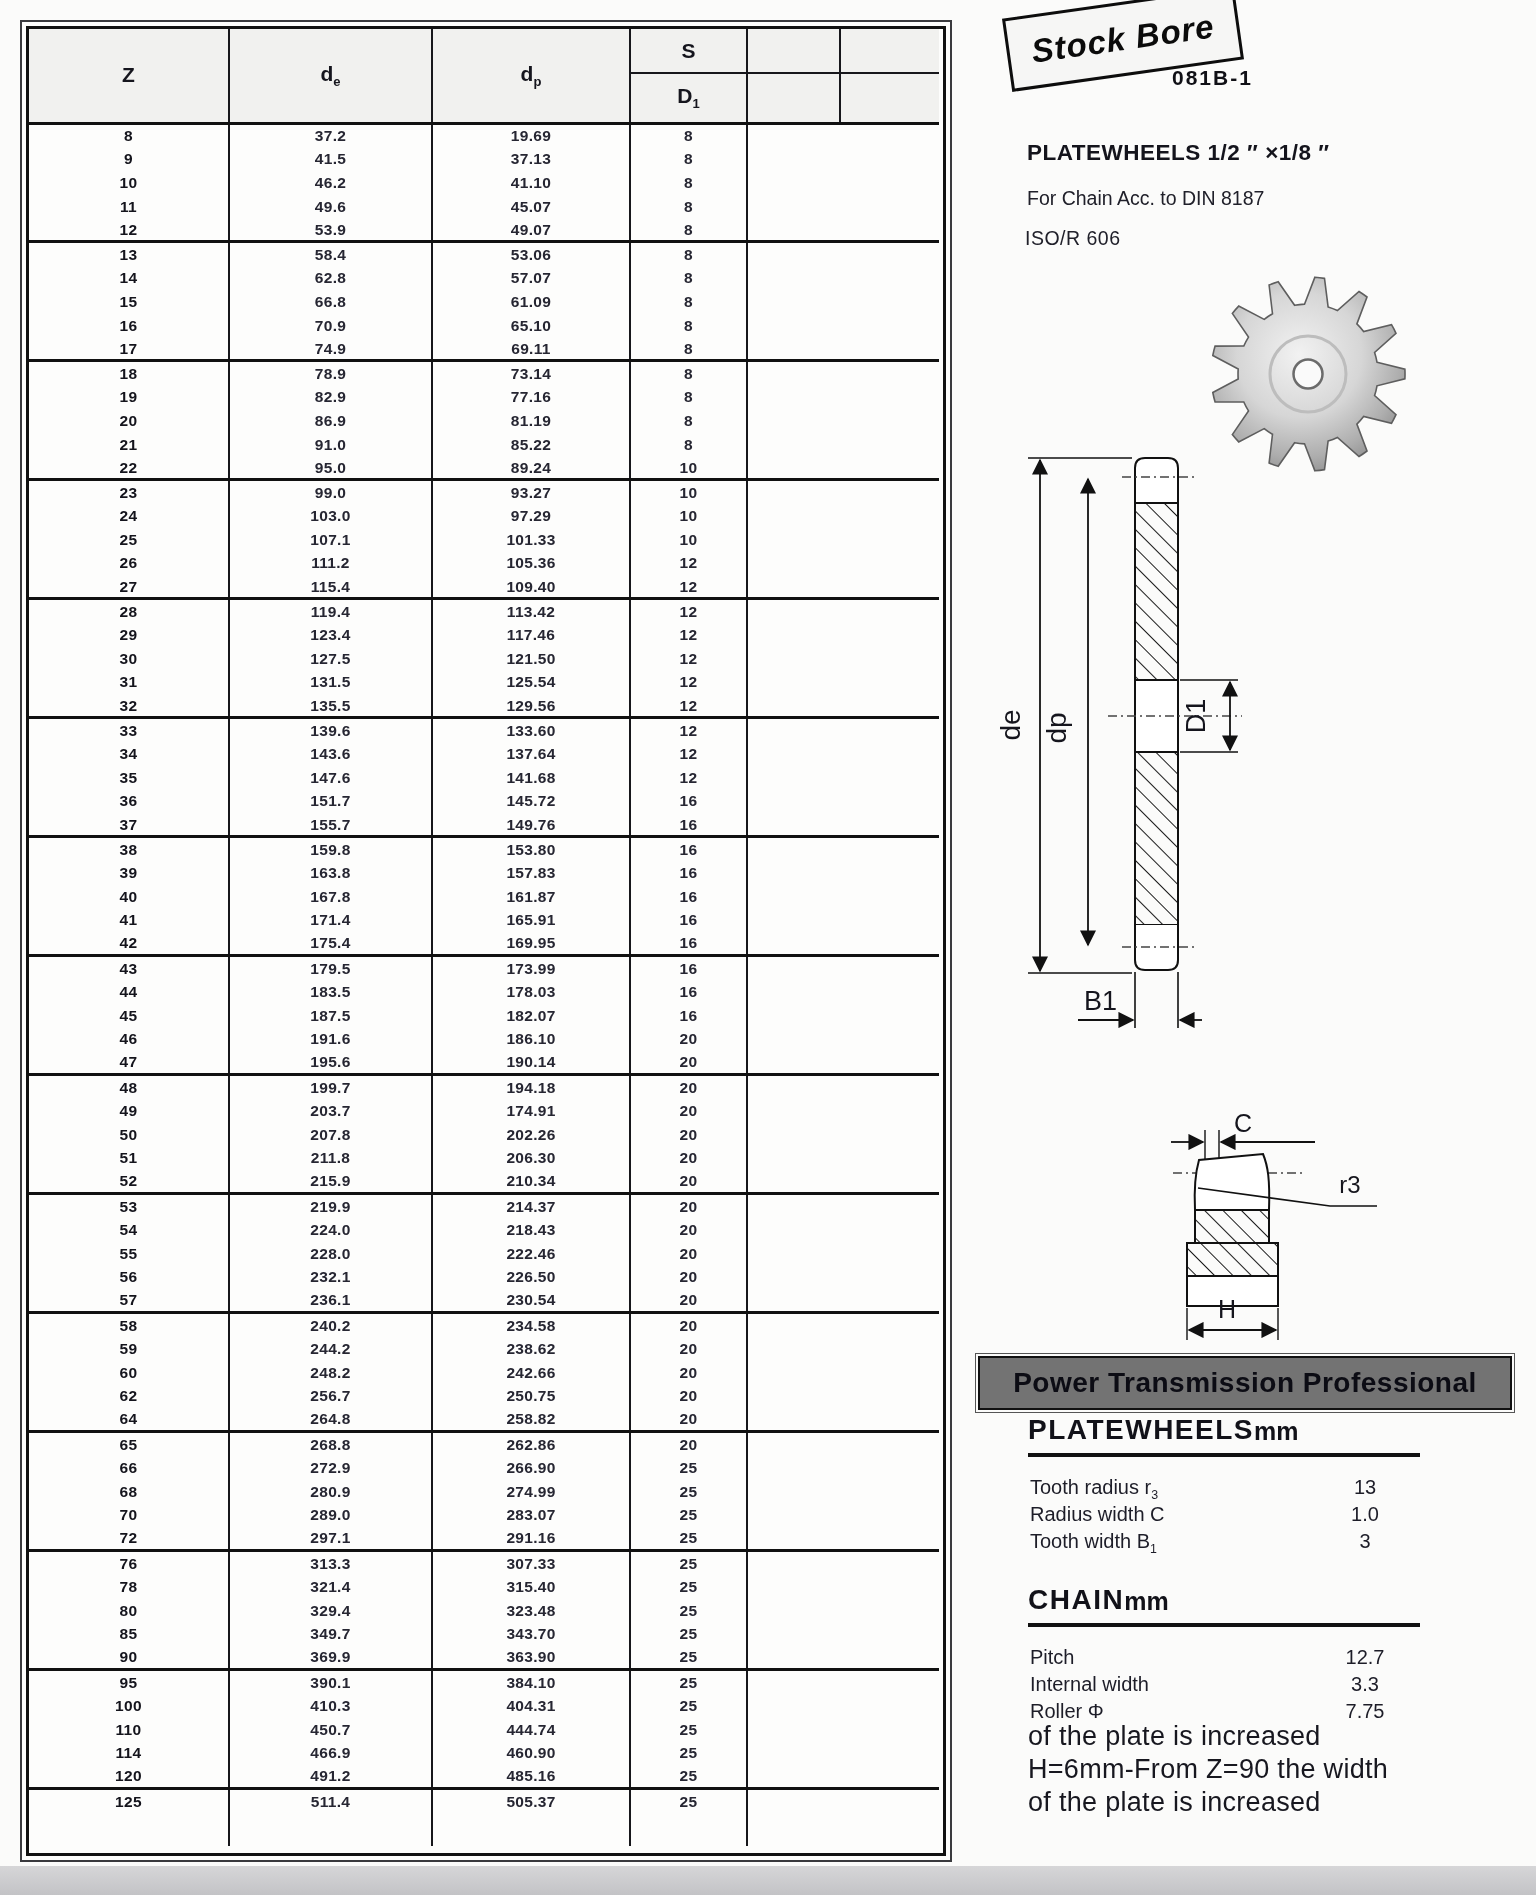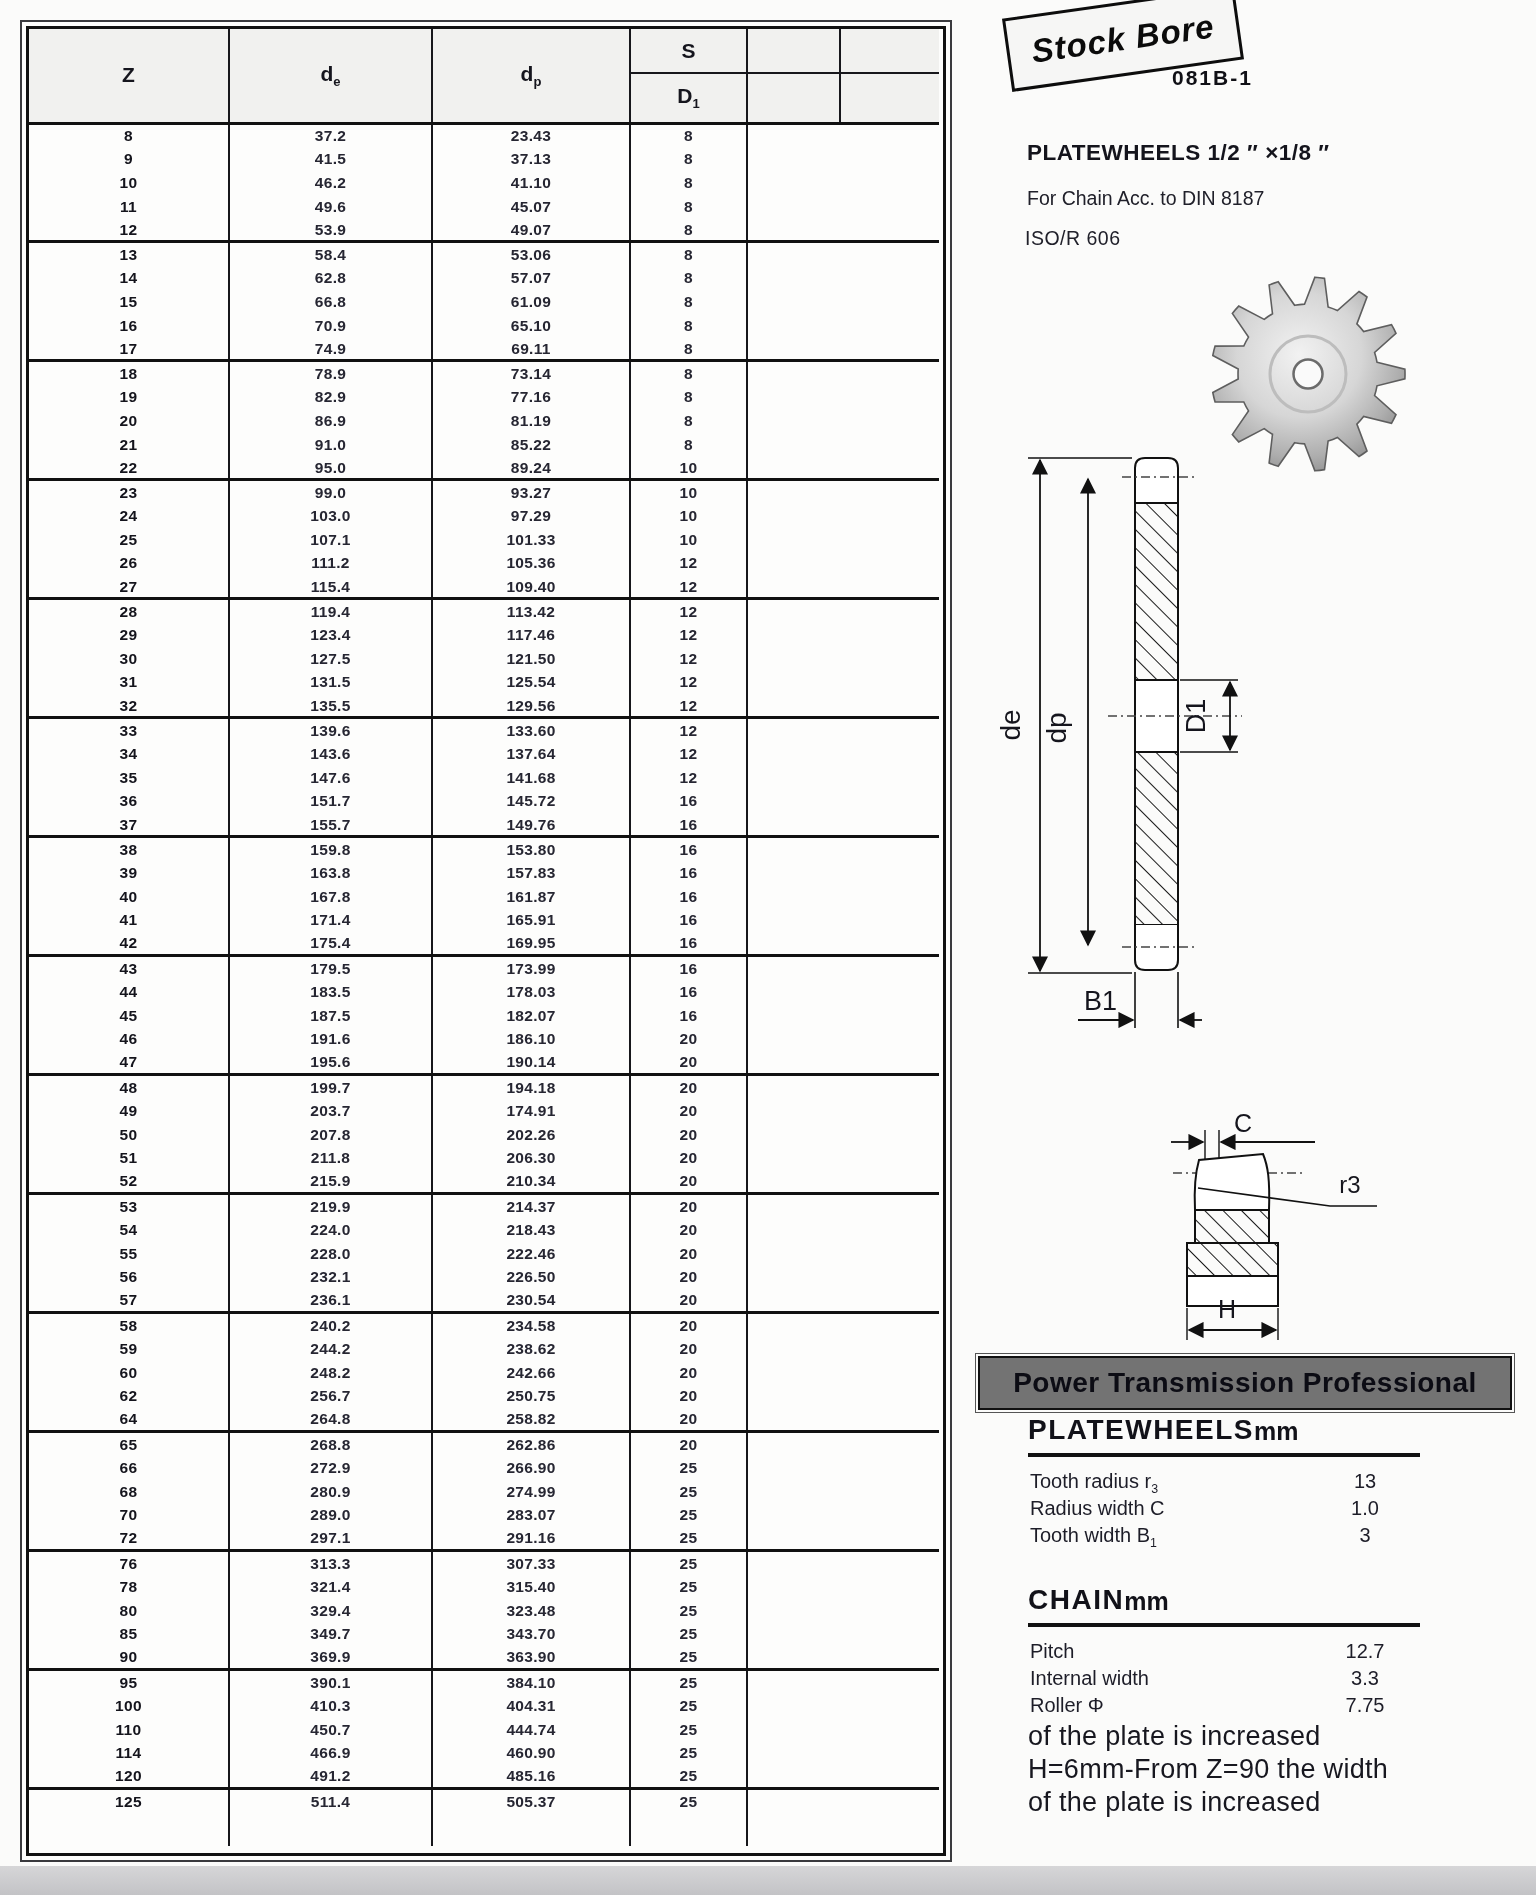--- a/index.html
+++ b/index.html
@@ -37,21 +37,21 @@
   .sidesvg{position:absolute;left:1000px;top:450px;}
   .toothsvg{position:absolute;left:1165px;top:1098px;}
   .banner{position:absolute;left:978px;top:1356px;width:530px;height:50px;border:2px solid #111;outline:1px solid #555;outline-offset:2px;
           background:#737373;display:flex;align-items:center;justify-content:center;
           font-size:28px;font-weight:700;letter-spacing:0.5px;color:#0c0c14;}
   .specsec{position:absolute;width:392px;}
   .spechead{display:flex;align-items:flex-end;
             border-bottom:4px solid #111;padding-bottom:7px;}
   .spectitle{font-size:28px;font-weight:700;letter-spacing:1.5px;color:#121219;}
   .specunit{font-size:25px;font-weight:700;color:#121219;}
-  .specrows{position:relative;margin-top:13px;}
+  .specrows{position:relative;margin-top:19px;}
   .specrow{position:relative;height:27px;font-size:20px;color:#1d1d28;}
   .speclabel{position:absolute;left:2px;top:0;}
   .specvalue{position:absolute;left:272px;top:0;width:130px;text-align:center;}
   .notes{position:absolute;left:1028px;top:1720px;width:430px;font-size:27px;line-height:33px;
          color:#17171f;letter-spacing:0.3px;}
   .bottomstrip{position:absolute;left:0;top:1866px;width:1536px;height:29px;
                background:linear-gradient(180deg,#d6d6d8,#c3c3c6);}
   svg text{font-family:"Liberation Sans",sans-serif;fill:#15151d;}
 </style>
 </head>
@@ -82,21 +82,21 @@
           <tr class="hrow2">
             <th class="hd1"><span>D</span><sub>1</sub></th>
             <th class="he1"></th>
             <th class="he2"></th>
           </tr>
         </thead>
       <tbody>
             <tr>
               <td class="cz">8</td>
               <td class="cde">37.2</td>
-              <td class="cdp">23.43</td>
+              <td class="cdp">19.69</td>
               <td class="cd1">8</td>
               <td class="cend" colspan="2"></td>
             </tr>
             <tr>
               <td class="cz">9</td>
               <td class="cde">41.5</td>
               <td class="cdp">37.13</td>
               <td class="cd1">8</td>
               <td class="cend" colspan="2"></td>
             </tr>

